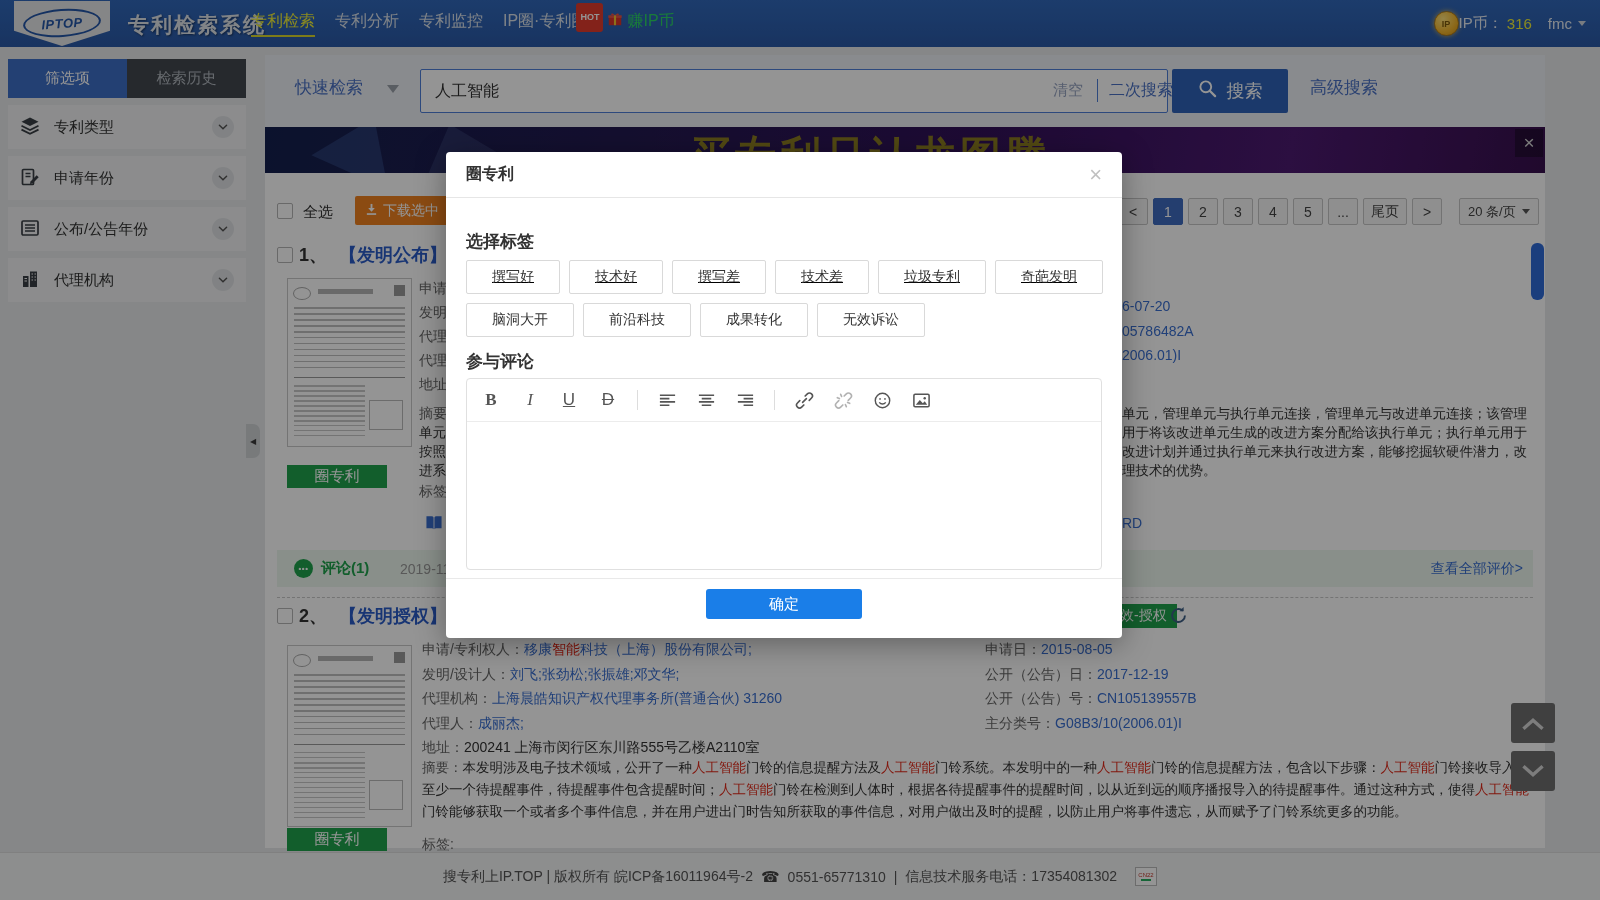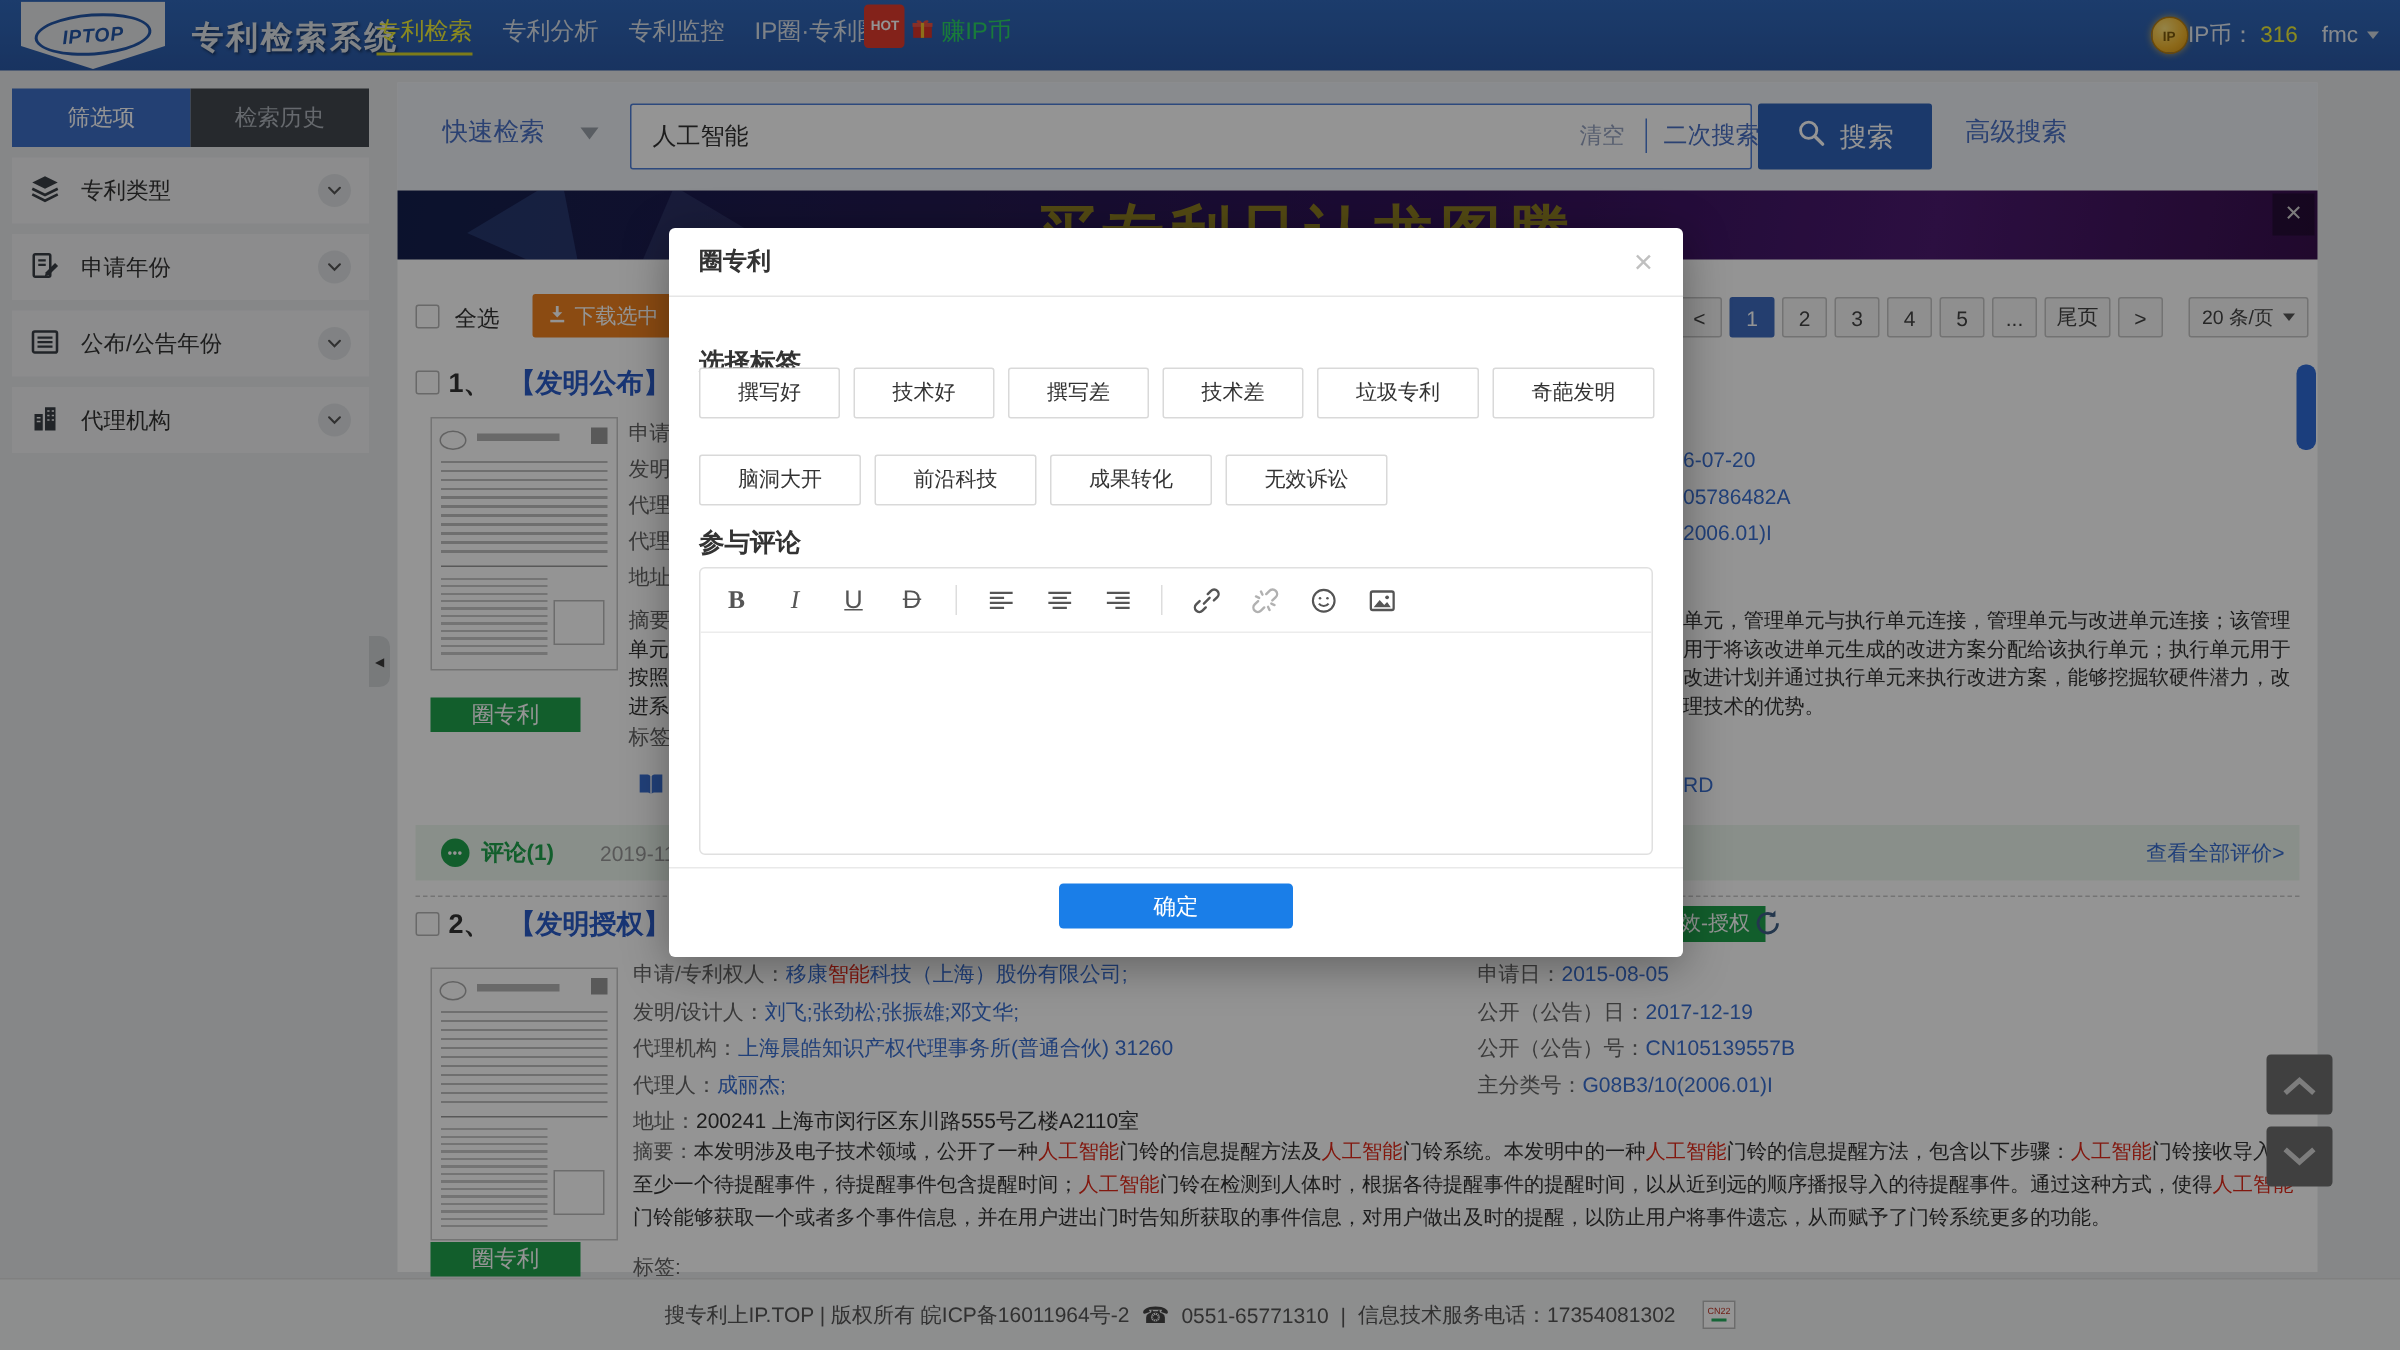--- a/index.html
+++ b/index.html
@@ -143,21 +143,21 @@
   
   .overlay{position:absolute;inset:0;background:rgba(0,0,0,.42);z-index:40;}
   .modal{position:absolute;left:446px;top:152px;width:676px;height:486px;background:#fff;border-radius:4px;
         z-index:50;box-shadow:0 6px 30px rgba(0,0,0,.35);}
   .m-header{height:46px;border-bottom:1px solid #e6e6e6;display:flex;align-items:center;padding:0 20px;
         font-size:16px;color:#333;font-weight:bold;box-sizing:border-box;}
   .m-close{margin-left:auto;font-size:22px;color:#c0c0c0;font-weight:300;cursor:pointer;line-height:1;}
   .m-h2{position:absolute;left:20px;font-size:17px;font-weight:bold;color:#333;}
   #tags-heading{top:78px;} #comment-heading{top:198px;}
   .tag-row{position:absolute;left:20px;display:flex;gap:9px;}
-  #tag-row1{top:93px;} #tag-row2{top:151px;}
+  #tag-row1{top:108px;text-decoration:underline;} #tag-row2{top:151px;}
   .tag-btn{height:34px;padding:0 25px;border:1px solid #d9d9d9;border-radius:2px;background:#fff;font-size:14px;
         color:#333;display:flex;align-items:center;cursor:pointer;font-family:inherit;}
   .editor{position:absolute;left:20px;top:226px;width:636px;height:192px;border:1px solid #e0e0e0;border-radius:4px;box-sizing:border-box;}
   .ed-toolbar{height:42px;border-bottom:1px solid #ececec;display:flex;align-items:center;padding:0 14px;gap:19px;}
   .tb-icon{width:20px;height:20px;display:flex;align-items:center;justify-content:center;color:#555;font-size:17px;cursor:pointer;}
   .tb-icon.b{font-weight:bold;font-family:"Liberation Serif",serif;}
   .tb-icon.i{font-style:italic;font-family:"Liberation Serif",serif;}
   .tb-icon.u{text-decoration:underline;}
   .tb-icon.s{text-decoration:line-through;}
   .tb-icon.dim{opacity:.45;}

